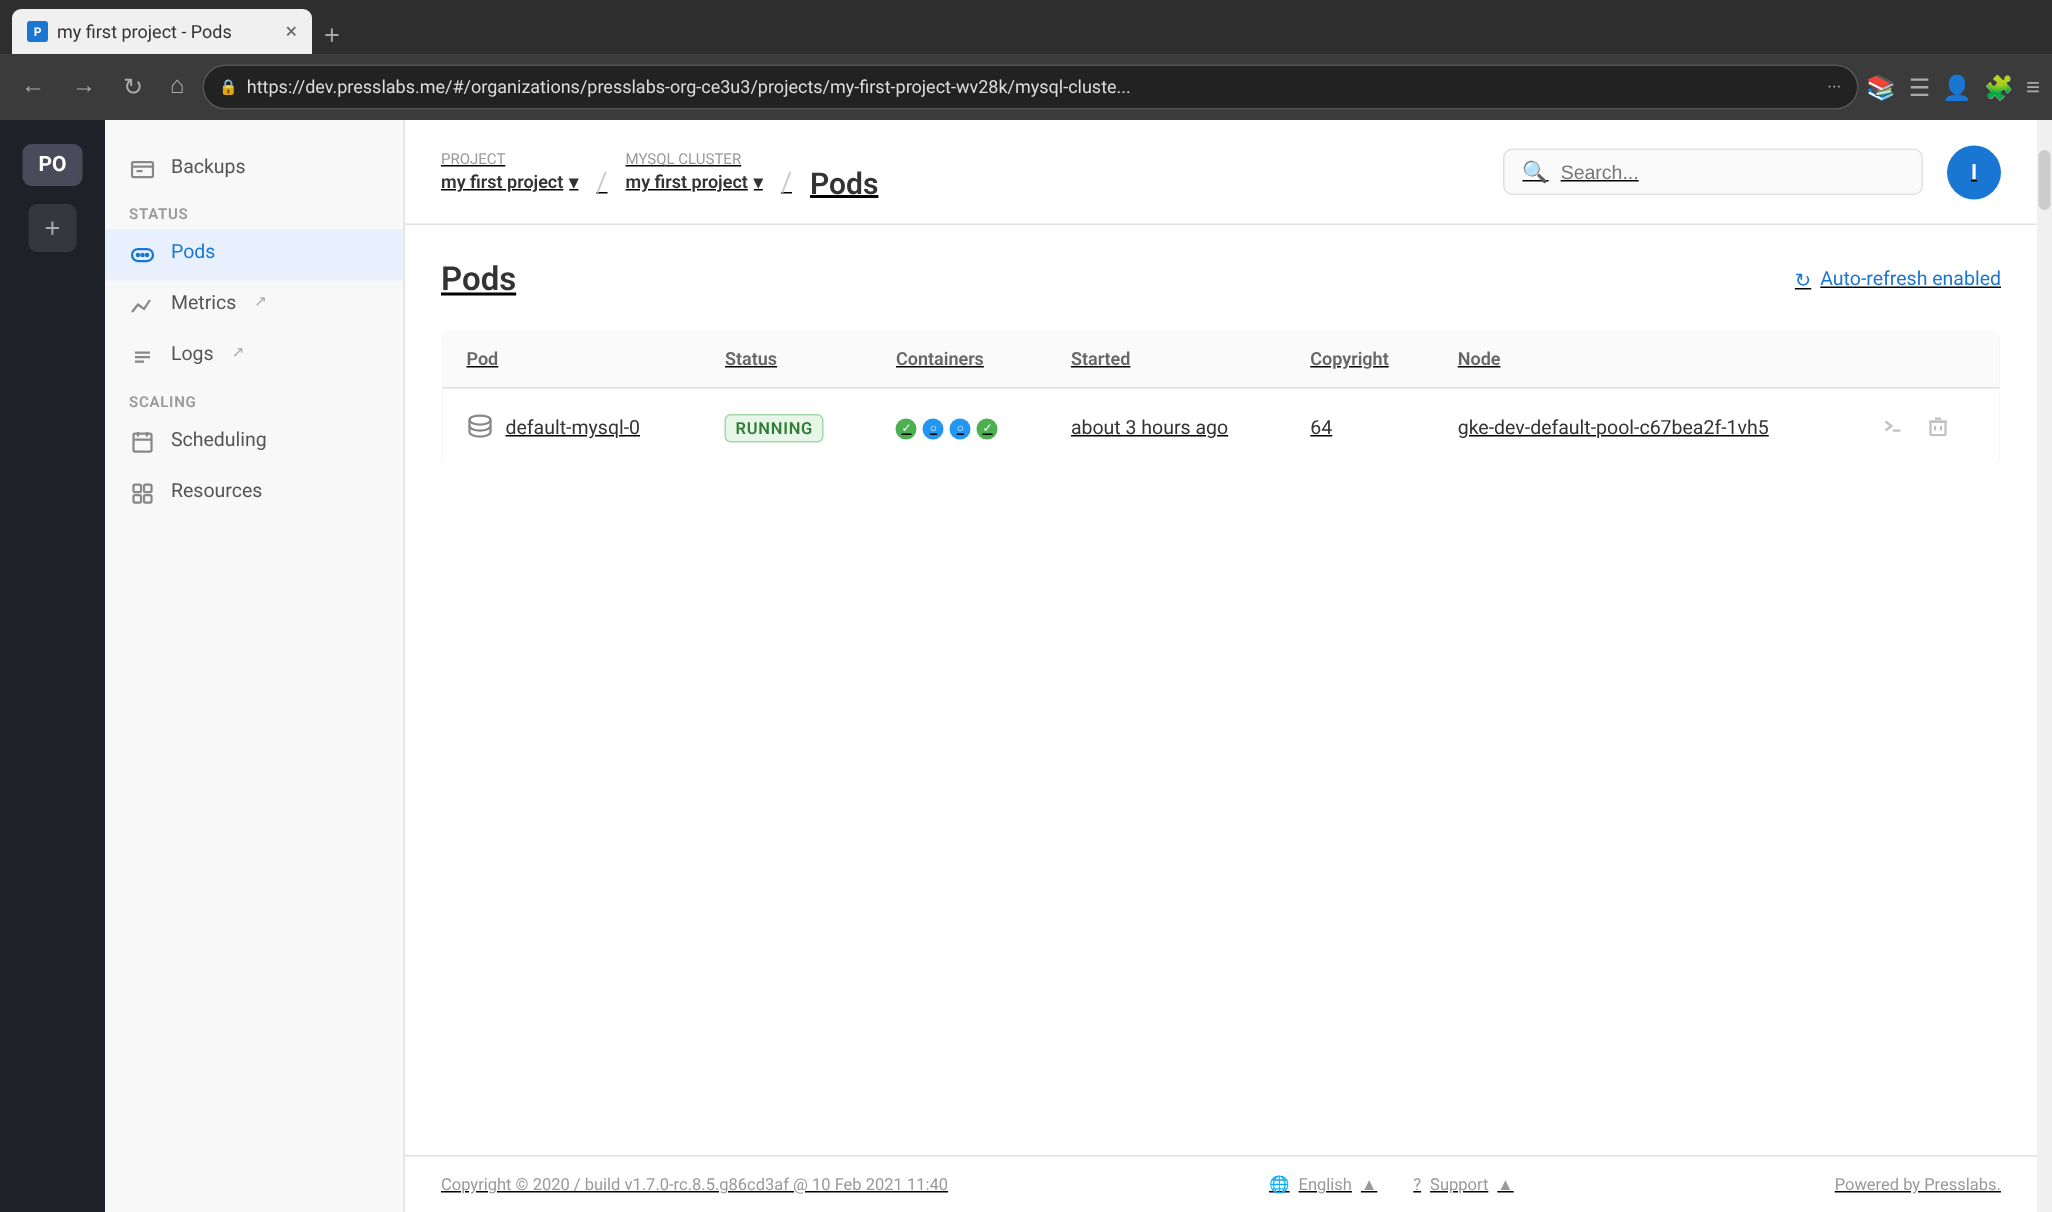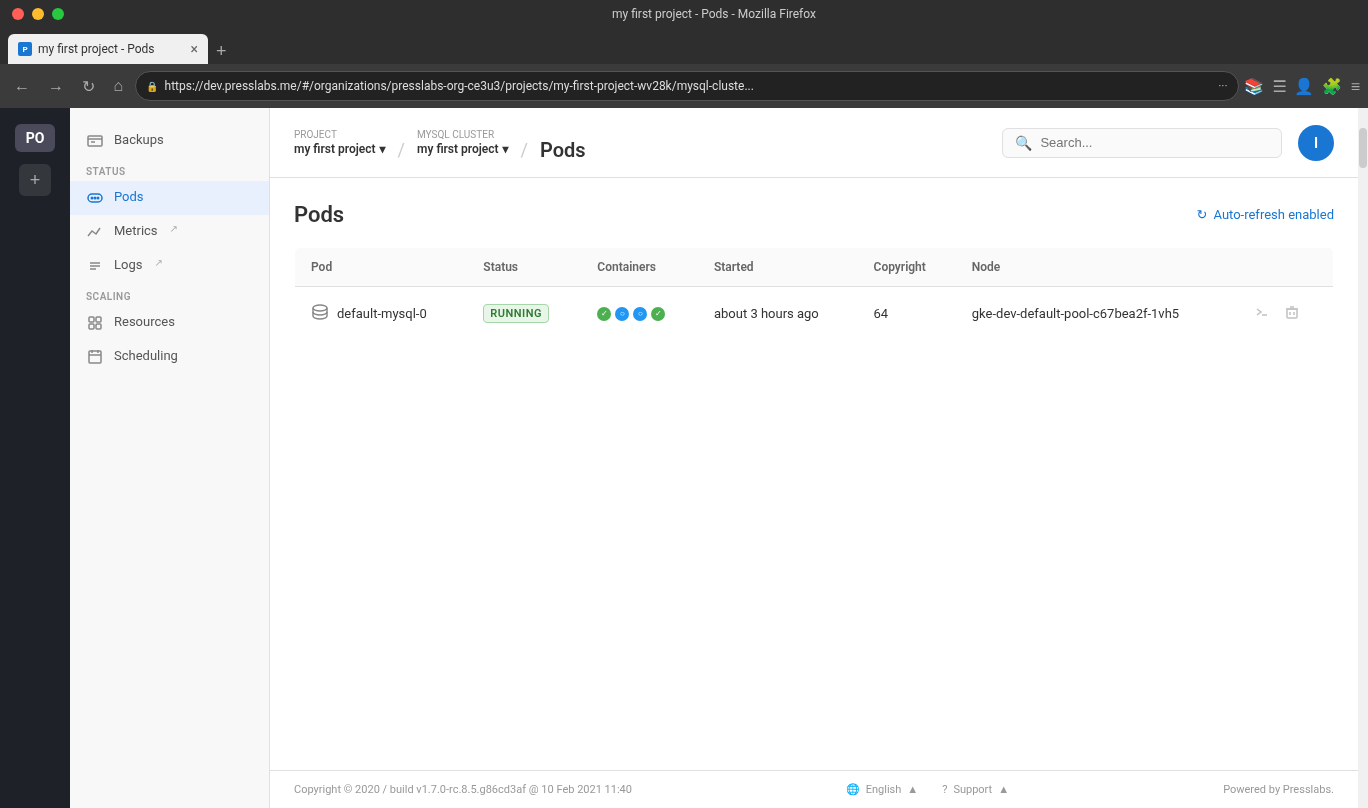--- a/index.html
+++ b/index.html
@@ -51,21 +51,21 @@
     .breadcrumb-name { font-size: 12px; font-weight: 600; color: #333; display: flex; align-items: center; gap: 4px; cursor: pointer; }
     .breadcrumb-separator { color: #ccc; font-size: 18px; margin: 0 4px; padding-top: 14px; }
     .page-title { font-size: 20px; font-weight: 600; color: #333; padding-top: 14px; }
     .header-search { margin-left: auto; display: flex; align-items: center; }
     .search-input-wrap { display: flex; align-items: center; border: 1px solid #e0e0e0; border-radius: 6px; padding: 6px 12px; gap: 8px; width: 280px; background: #fafafa; }
     .search-icon { color: #aaa; font-size: 14px; }
     .search-input { border: none; background: none; outline: none; font-size: 13px; color: #333; width: 100%; }
     .user-avatar { width: 36px; height: 36px; background: #1976d2; border-radius: 50%; display: flex; align-items: center; justify-content: center; color: white; font-weight: bold; font-size: 14px; margin-left: 16px; cursor: pointer; }
 
     
-    .main-content { flex: 1; display: flex; flex-direction: column; overflow: hidden; }
+    .main-content { flex: 1; display: flex; flex-direction: column; overflow: hidden; text-decoration: underline; }
     .content-area { flex: 1; padding: 24px; overflow-y: auto; }
     .content-header { display: flex; align-items: center; justify-content: space-between; margin-bottom: 20px; }
     .content-title { font-size: 22px; font-weight: 600; color: #333; }
     .auto-refresh { display: flex; align-items: center; gap: 6px; color: #1976d2; font-size: 13px; }
     .refresh-icon { animation: spin 2s linear infinite; display: inline-block; }
     @keyframes spin { from { transform: rotate(0deg); } to { transform: rotate(360deg); } }
 
     
     .pods-table { width: 100%; border-collapse: collapse; border: 1px solid #e0e0e0; border-radius: 6px; overflow: hidden; }
     .pods-table th { background: #fafafa; text-align: left; padding: 12px 16px; font-size: 12px; font-weight: 600; color: #666; border-bottom: 1px solid #e0e0e0; }
@@ -88,26 +88,20 @@
 
     
     .right-scrollbar { width: 10px; background: #f0f0f0; display: flex; flex-direction: column; }
     .scroll-thumb { background: #ccc; width: 8px; margin: 0 1px; height: 40px; border-radius: 4px; margin-top: 20px; }
   </style>
 </head>
 <body>
 
 <div class="browser-chrome">
 
-  <div class="browser-titlebar">
-    <span class="traffic-light tl-red"></span>
-    <span class="traffic-light tl-yellow"></span>
-    <span class="traffic-light tl-green"></span>
-    <span class="browser-title">my first project - Pods - Mozilla Firefox</span>
-  </div>
 
   <div class="tab-bar">
     <div class="tab">
       <div class="tab-favicon">P</div>
       <span class="tab-title">my first project - Pods</span>
       <span class="tab-close">×</span>
     </div>
     <button class="new-tab-btn">+</button>
   </div>
 
@@ -184,39 +178,39 @@
         </span>
         <span>Logs</span>
         <span style="color:#aaa;font-size:10px;margin-left:2px;">↗</span>
       </div>
 
       <div class="section-label">SCALING</div>
 
       <div class="nav-item">
         <span class="nav-icon">
           <svg width="16" height="16" viewBox="0 0 16 16" fill="none">
+            <rect x="2" y="2" width="12" height="12" rx="1" stroke="#888" stroke-width="1.5" fill="none"></rect>
+            <line x1="2" y1="6" x2="14" y2="6" stroke="#888" stroke-width="1.5"></line>
+            <line x1="5" y1="1" x2="5" y2="4" stroke="#888" stroke-width="1.5"></line>
+            <line x1="11" y1="1" x2="11" y2="4" stroke="#888" stroke-width="1.5"></line>
+          </svg>
+        </span>
+        <span>Scheduling</span>
+      </div>
+
+      <div class="nav-item">
+        <span class="nav-icon">
+          <svg width="16" height="16" viewBox="0 0 16 16" fill="none">
             <rect x="2" y="2" width="5" height="5" rx="1" stroke="#888" stroke-width="1.5" fill="none"></rect>
             <rect x="9" y="2" width="5" height="5" rx="1" stroke="#888" stroke-width="1.5" fill="none"></rect>
             <rect x="2" y="9" width="5" height="5" rx="1" stroke="#888" stroke-width="1.5" fill="none"></rect>
             <rect x="9" y="9" width="5" height="5" rx="1" stroke="#888" stroke-width="1.5" fill="none"></rect>
           </svg>
         </span>
         <span>Resources</span>
-      </div>
-
-      <div class="nav-item">
-        <span class="nav-icon">
-          <svg width="16" height="16" viewBox="0 0 16 16" fill="none">
-            <rect x="2" y="2" width="12" height="12" rx="1" stroke="#888" stroke-width="1.5" fill="none"></rect>
-            <line x1="2" y1="6" x2="14" y2="6" stroke="#888" stroke-width="1.5"></line>
-            <line x1="5" y1="1" x2="5" y2="4" stroke="#888" stroke-width="1.5"></line>
-            <line x1="11" y1="1" x2="11" y2="4" stroke="#888" stroke-width="1.5"></line>
-          </svg>
-        </span>
-        <span>Scheduling</span>
       </div>
     </div>
 
     <div class="main-content">
 
       <div class="header">
         <div class="breadcrumb-item">
           <span class="project-label">PROJECT</span>
           <span class="breadcrumb-name">
             <span>my first project</span>

